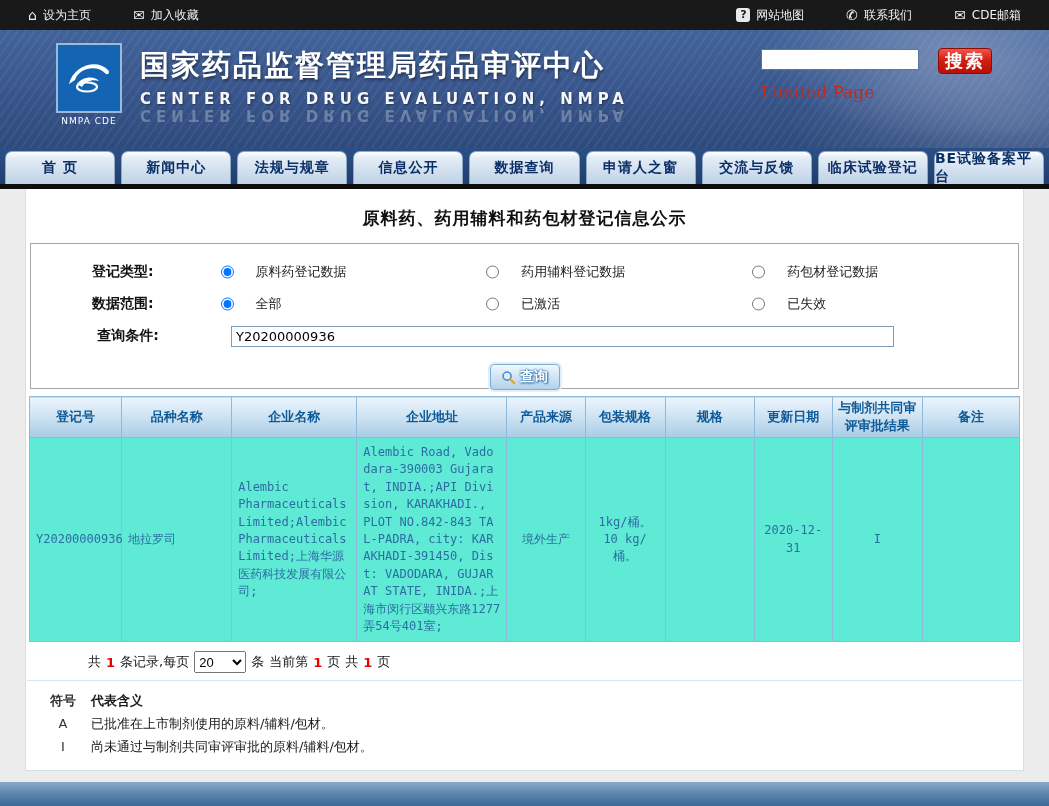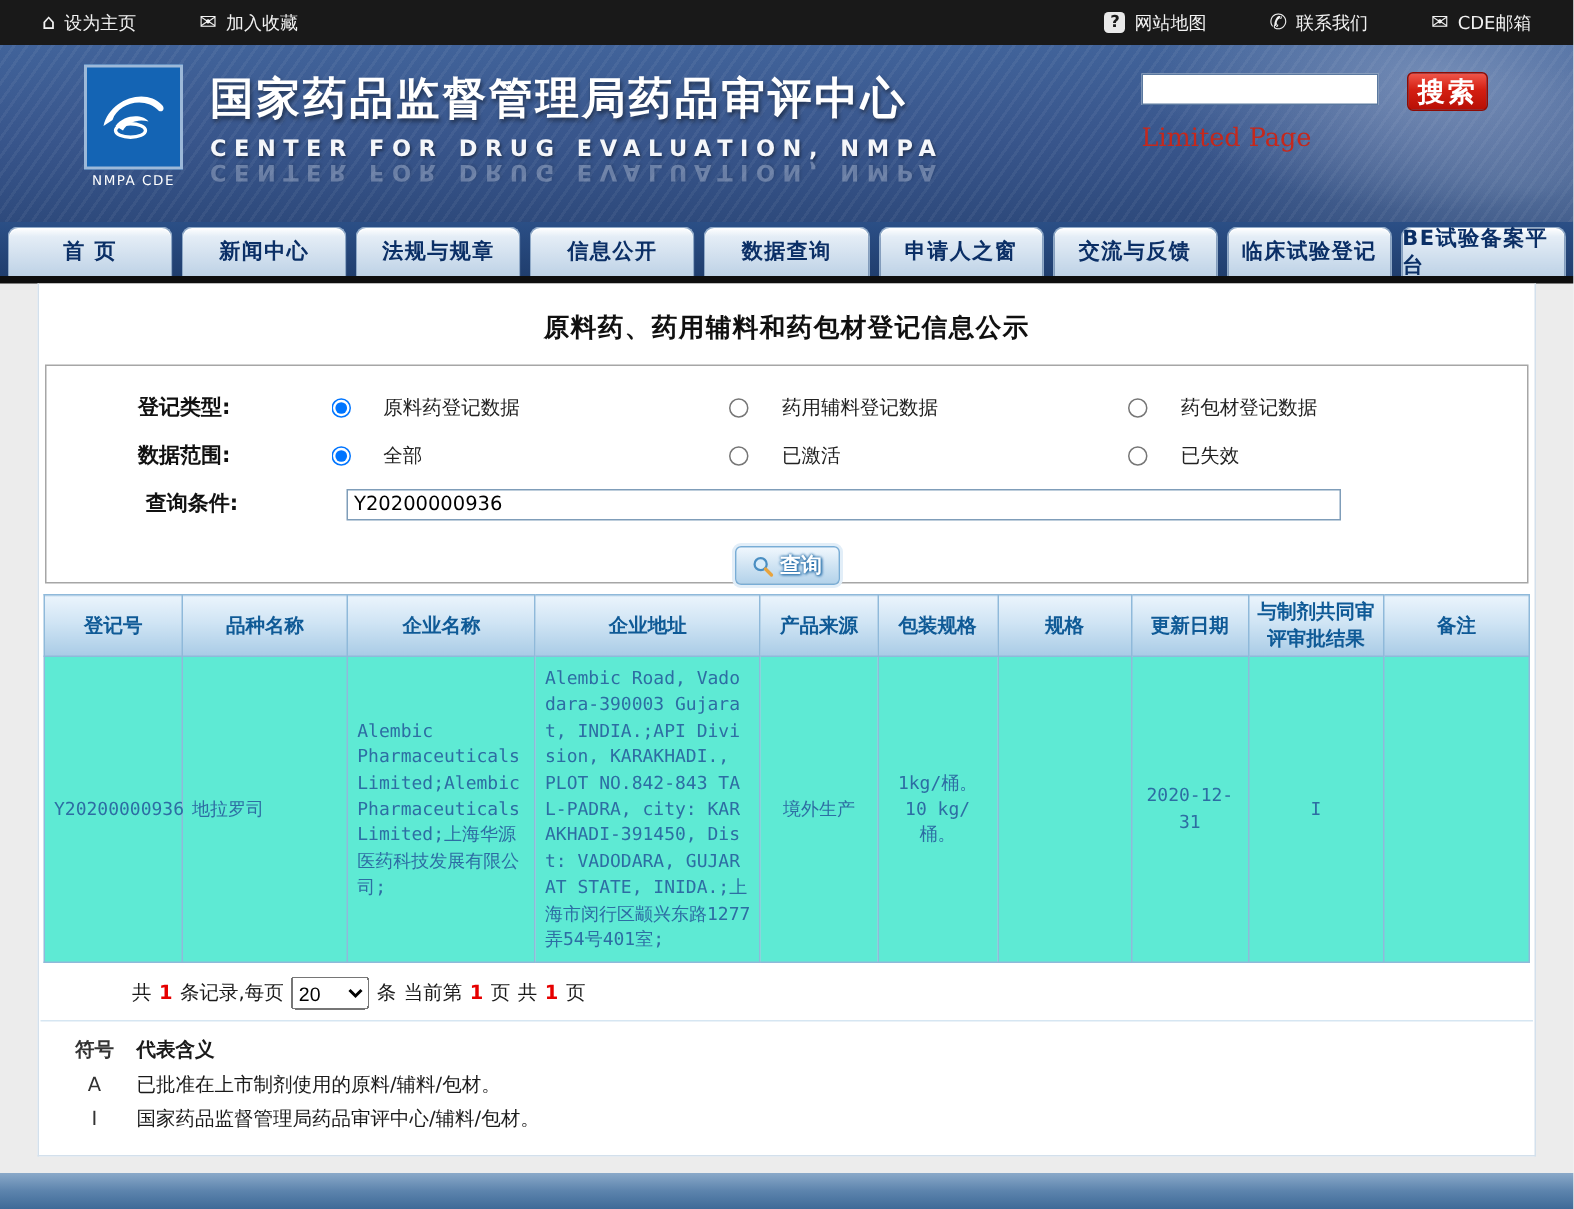--- a/index.html
+++ b/index.html
@@ -81,21 +81,21 @@
   
   .pager { display:flex; align-items:center; gap:5px; font-size:13px; color:#1a1a1a;
     padding:9px 0 7px 62px; }
   .red { color:#e60000; font-weight:bold; }
   .pager select { width:52px; height:22px; font-size:13px; }
 
   
   .notes { border-top:1px solid #d6e6f2; margin:0 1px; padding:8px 0 12px 6px; font-size:13px; color:#1a1a1a; }
   .nline { line-height:23px; }
   .ntitle { font-weight:bold; }
-  .nhead { font-weight:bold; padding-left:14px; display:flex; gap:12px; }
+  .nhead { font-weight:bold; padding-left:14px; display:flex; gap:12px;font-family:Liberation Serif, serif; }
   .nitem { display:flex; gap:12px; padding-left:14px; }
   .nsym { width:32px; text-align:center; color:#333; }
 
   
   .gap { height:11px; }
   .footer { height:42px; background:linear-gradient(180deg,#8aa9c9 0%,#5d84ad 28%,#2b5a8a 75%,#1d4a78 100%);
     color:#fff; font-size:12px; text-align:center; padding-top:5px; line-height:14px; }
 </style>
 </head>
 <body>
@@ -275,21 +275,21 @@
     <div class="nline nhead">
       <span class="nsym">符号</span>
       <span>代表含义</span>
     </div>
     <div class="nline nitem">
       <span class="nsym">A</span>
       <span>已批准在上市制剂使用的原料/辅料/包材。</span>
     </div>
     <div class="nline nitem">
       <span class="nsym">I</span>
-      <span>国家药品监督管理局药品审评中心/辅料/包材。</span>
+      <span>尚未通过与制剂共同审评审批的原料/辅料/包材。</span>
     </div>
   </div>
 
 </div>
 
 <div class="gap"></div>
 <div class="footer">
   
   
   

